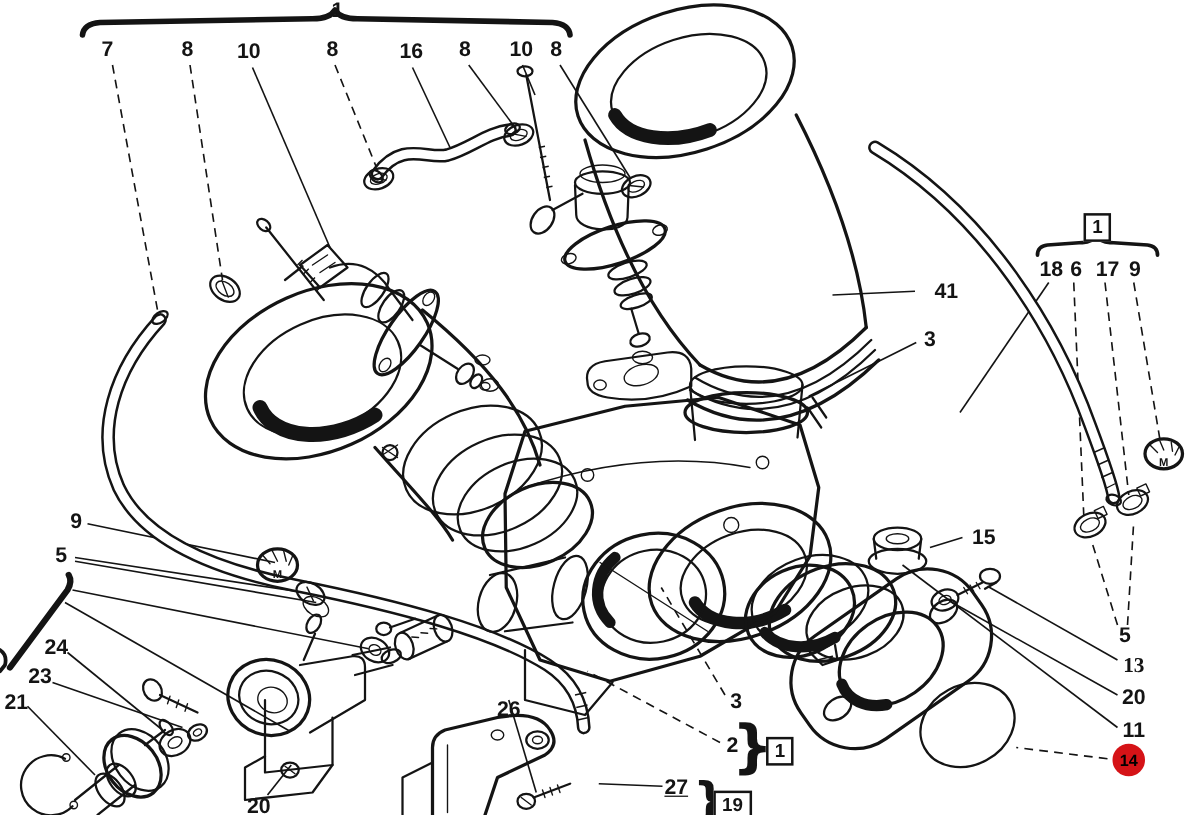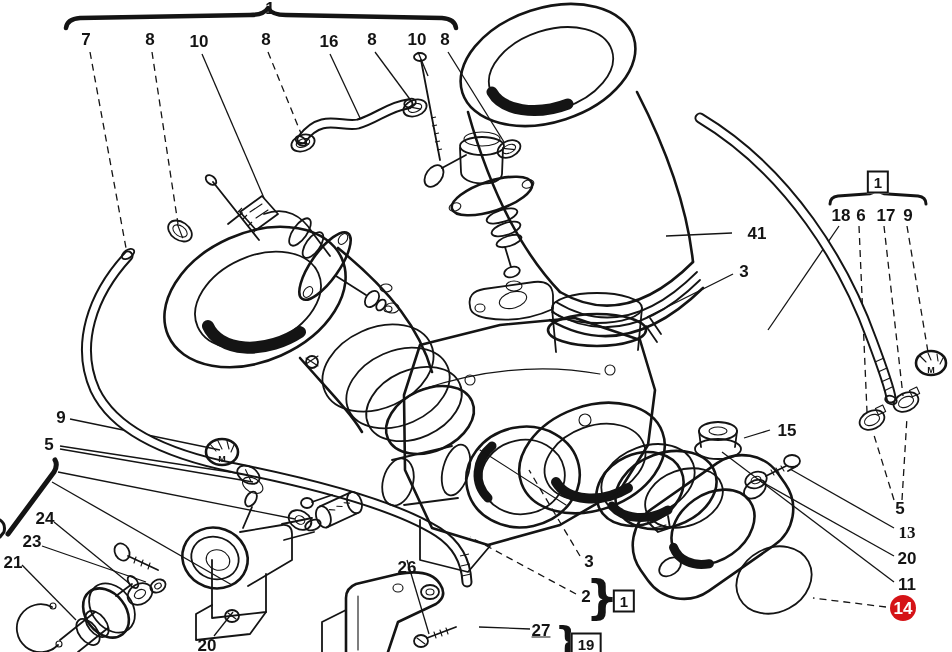--- a/index.html
+++ b/index.html
@@ -21,22 +21,22 @@
   svg text{font-family:"Liberation Sans",sans-serif;}
   .callout{
     position:absolute;transform:translate(-50%,-50%);
     font-weight:bold;font-size:17px;color:#141414;white-space:nowrap;
     line-height:1;z-index:5;
   }
   .callout.boxed{
     border:2px solid #141414;background:#fff;padding:2px 5px;font-size:15px;
   }
   .callout.badge{
-    background:var(--badge,#d51317);color:#ffffff;width:26px;height:26px;border-radius:50%;
-    font-size:17px;display:flex;align-items:center;justify-content:center;padding:0;
+    background:var(--badge,#d51317);color:#000000;width:26px;height:26px;border-radius:50%;
+    font-size:13px;display:flex;align-items:center;justify-content:center;padding:0;
   }
   .callout.brace{
     font-family:"DejaVu Sans",sans-serif;font-weight:bold;color:#141414;
   }
 </style>
 </head>
 <body>
 
 <div class="stage" id="stage" style="--badge: #d51317;">
 

